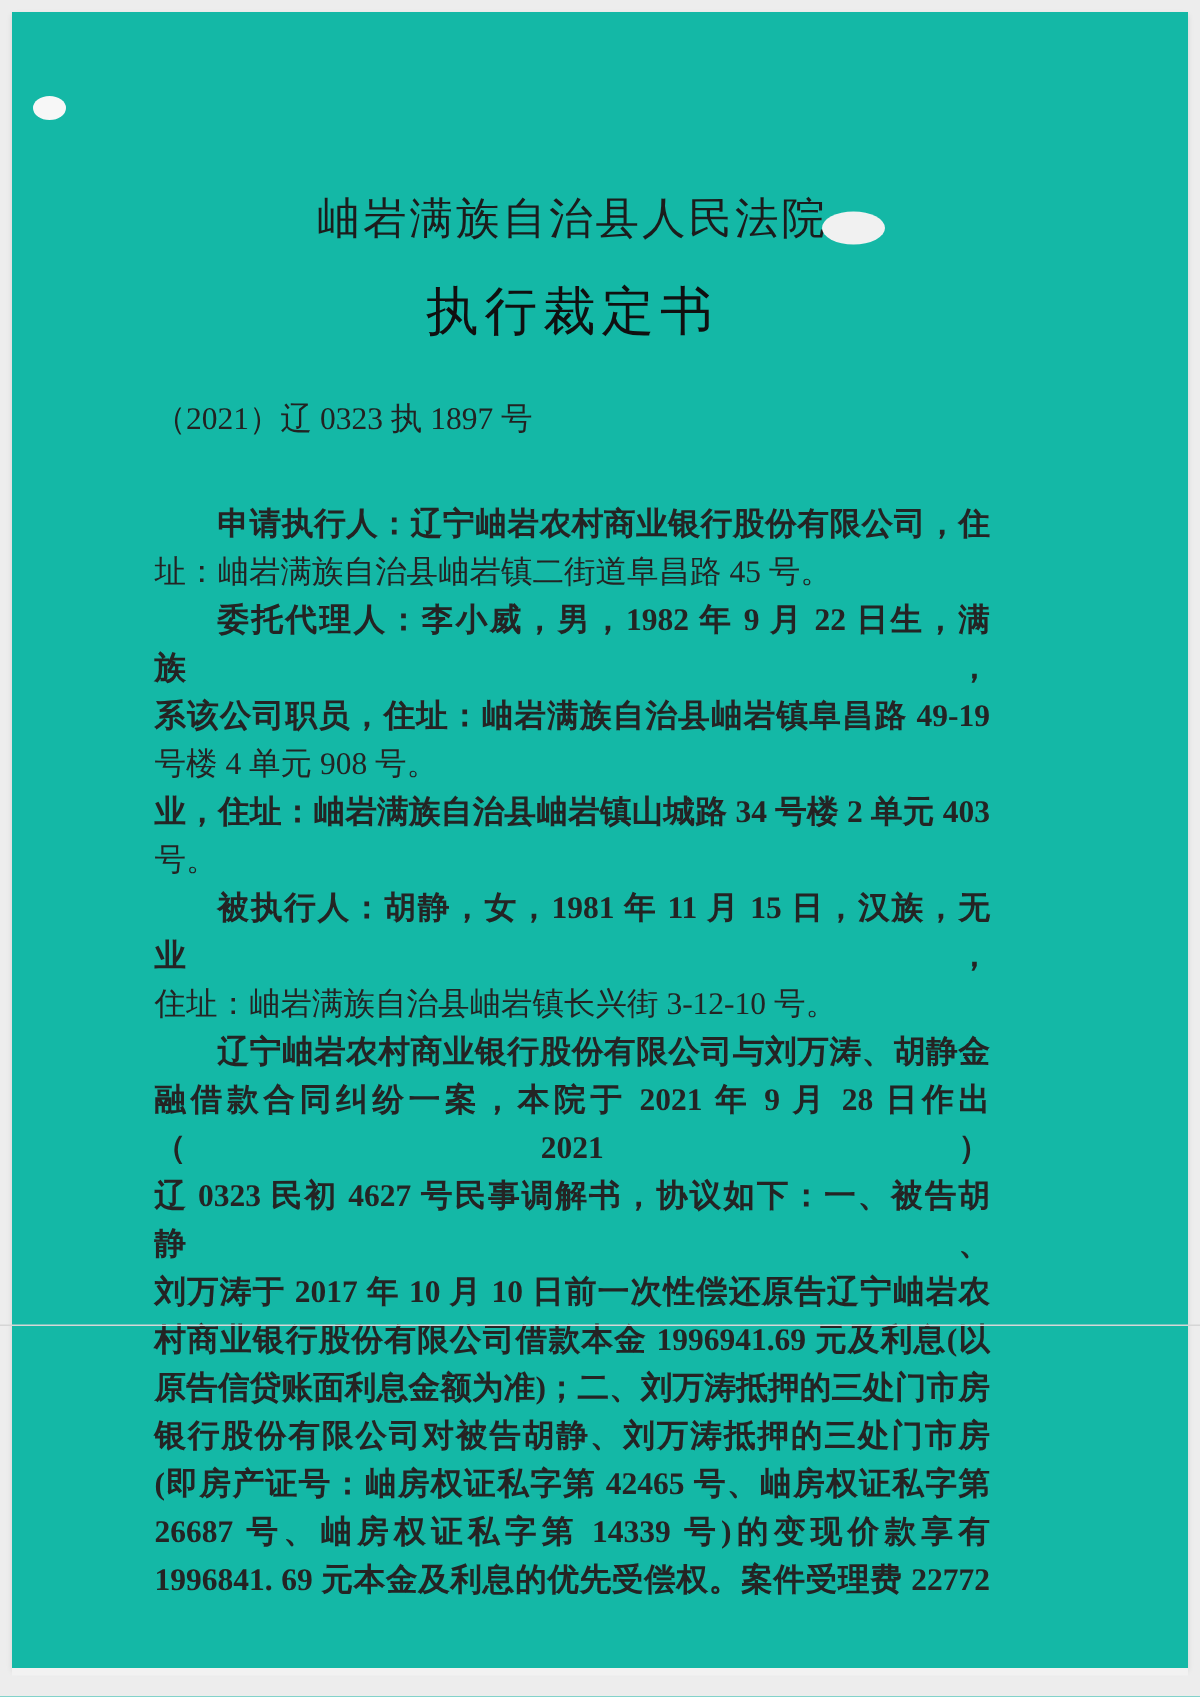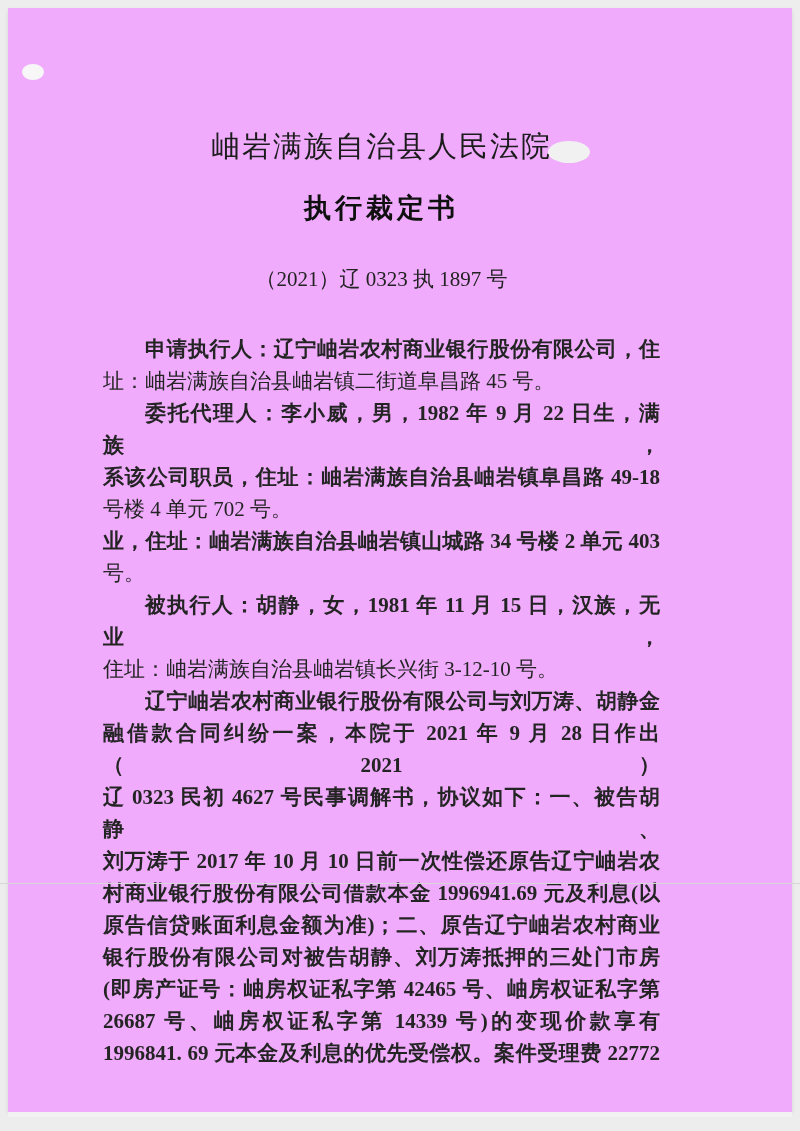--- a/index.html
+++ b/index.html
@@ -3,37 +3,37 @@
 <meta charset="utf-8">
 <style>
   html,body{margin:0;padding:0;}
   body{
     width:800px;height:1131px;position:relative;overflow:hidden;
     background:#ededed;
     font-family:"Liberation Serif","DejaVu Serif",serif;
   }
   .paper{
     position:absolute;left:8px;top:8px;width:784px;height:1104px;
-    background:#f0abfc;
+    background:#14b8a6;
     box-shadow:0 2px 4px rgba(0,0,0,0.10);
   }
   .content{
     padding:121px 132px 0 95px; 
   }
   .court-title{
     margin:0;font-size:29px;line-height:34px;font-weight:400;
     text-align:center;letter-spacing:2px;color:#1c1c1c;
   }
   .doc-title{
-    margin:22px 0 0 0;font-size:27px;line-height:46px;font-weight:700;
+    margin:22px 0 0 0;font-size:35px;line-height:46px;font-weight:400;
     text-align:center;letter-spacing:4px;color:#101010;
   }
   .case-number{
     margin-top:34px;font-size:21px;line-height:28px;
-    text-align:center;color:#222;
+    text-align:left;color:#222;
   }
   .body-text{
     margin-top:40px;font-size:21px;line-height:32px;color:#242424;
   }
   .paragraph{margin:0;}
   .line{min-height:32px;}
   .line.j{text-align:justify;text-align-last:justify;font-weight:bold;}
   .line.ind{text-indent:42px;}
   .seam-line{
     position:absolute;left:0;top:883px;width:800px;height:1px;
@@ -55,38 +55,38 @@
     <h1 class="court-title">岫岩满族自治县人民法院</h1>
     <h2 class="doc-title">执行裁定书</h2>
     <div class="case-number">（2021）辽 0323 执 1897 号</div>
     <div class="body-text">
         <div class="paragraph">
           <div class="line j ind">申请执行人：辽宁岫岩农村商业银行股份有限公司，住</div>
           <div class="line">址：岫岩满族自治县岫岩镇二街道阜昌路 45 号。</div>
         </div>
         <div class="paragraph">
           <div class="line j ind">委托代理人：李小威，男，1982 年 9 月 22 日生，满族，</div>
-          <div class="line j">系该公司职员，住址：岫岩满族自治县岫岩镇阜昌路 49-18</div>
-          <div class="line">号楼 4 单元 702 号。</div>
+          <div class="line j">系该公司职员，住址：岫岩满族自治县岫岩镇阜昌路 49-19</div>
+          <div class="line">号楼 4 单元 908 号。</div>
         </div>
         <div class="paragraph">
           <div class="line j">业，住址：岫岩满族自治县岫岩镇山城路 34 号楼 2 单元 403</div>
           <div class="line">号。</div>
         </div>
         <div class="paragraph">
           <div class="line j ind">被执行人：胡静，女，1981 年 11 月 15 日，汉族，无业，</div>
           <div class="line">住址：岫岩满族自治县岫岩镇长兴街 3-12-10 号。</div>
         </div>
         <div class="paragraph">
           <div class="line j ind">辽宁岫岩农村商业银行股份有限公司与刘万涛、胡静金</div>
           <div class="line j">融借款合同纠纷一案，本院于 2021 年 9 月 28 日作出（2021）</div>
           <div class="line j">辽 0323 民初 4627 号民事调解书，协议如下：一、被告胡静、</div>
           <div class="line j">刘万涛于 2017 年 10 月 10 日前一次性偿还原告辽宁岫岩农</div>
           <div class="line j">村商业银行股份有限公司借款本金 1996941.69 元及利息(以</div>
-          <div class="line j">原告信贷账面利息金额为准)；二、原告辽宁岫岩农村商业</div>
+          <div class="line j">原告信贷账面利息金额为准)；二、刘万涛抵押的三处门市房</div>
           <div class="line j">银行股份有限公司对被告胡静、刘万涛抵押的三处门市房</div>
           <div class="line j">(即房产证号：岫房权证私字第 42465 号、岫房权证私字第</div>
           <div class="line j">26687 号、岫房权证私字第 14339 号)的变现价款享有</div>
           <div class="line j">1996841. 69 元本金及利息的优先受偿权。案件受理费 22772</div>
         </div>
       </div>
 
   </div>
   <div class="smudge smudge-a"></div>
   <div class="smudge smudge-b"></div>

